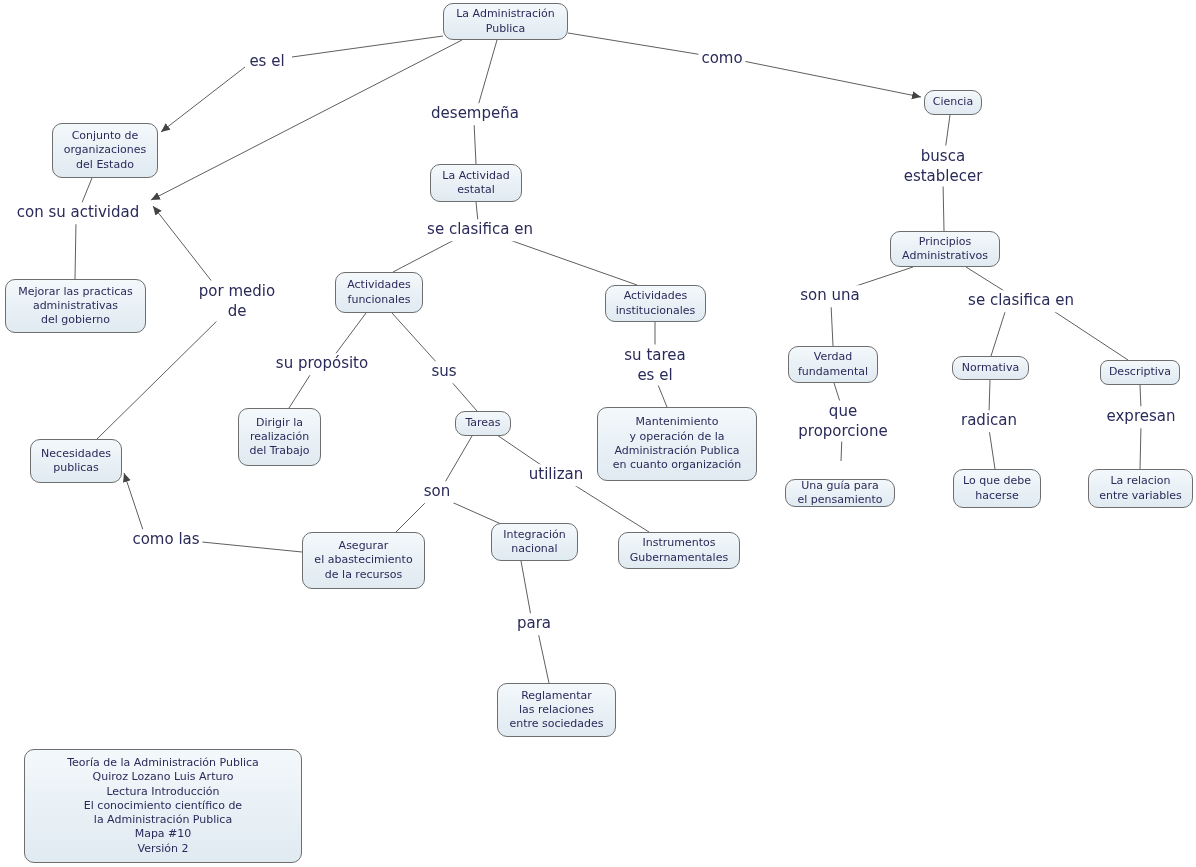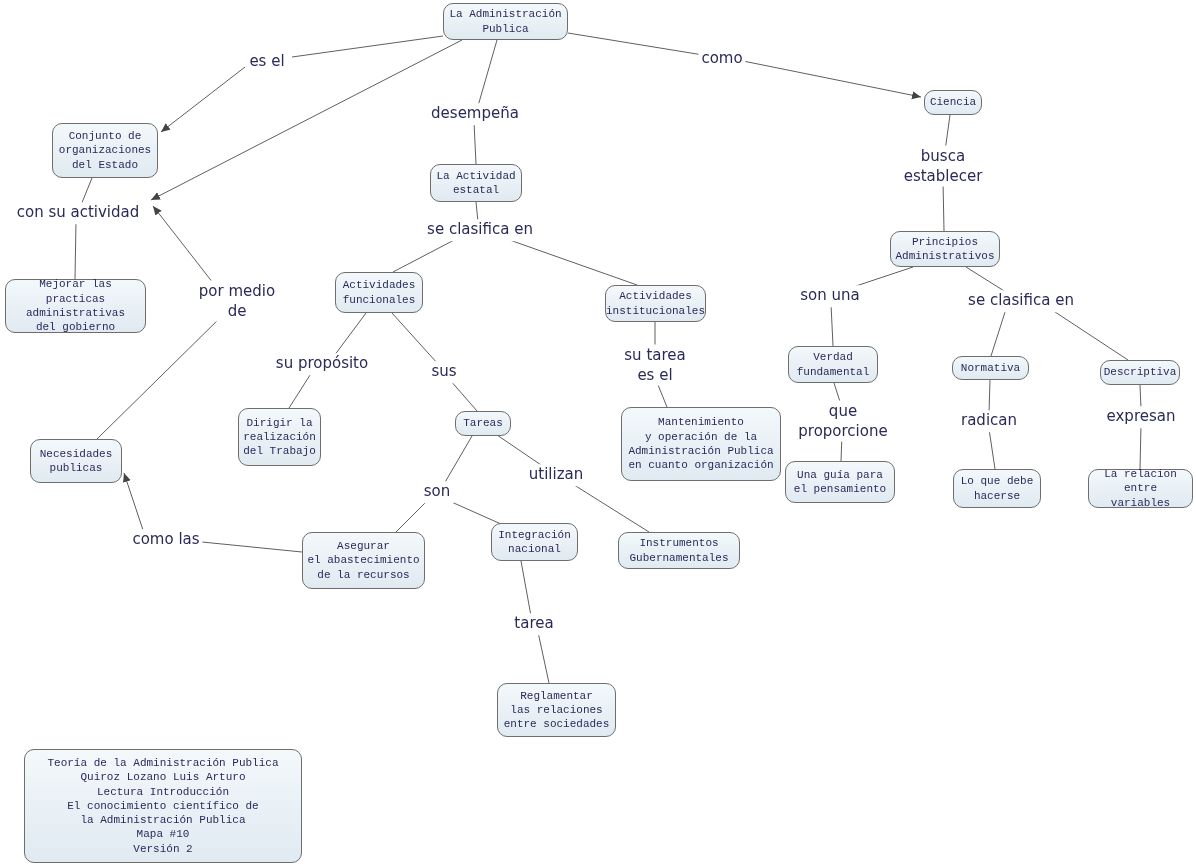--- a/index.html
+++ b/index.html
@@ -11,21 +11,21 @@
   #edges-svg { position:absolute; left:0; top:0; }
   .node {
     position:absolute; display:flex; align-items:center; justify-content:center;
     text-align:center;
     background:linear-gradient(180deg, var(--fill-top,#f3f8fb) 0%, var(--fill-bottom,#e0eaf1) 100%);
     border:1px solid var(--node-border,#6e6e6e);
     border-radius:10px;
     color:var(--text-color,#2a2a5a);
     font-size:11px; line-height:1.3; padding:2px 3px;
   }
-  .node span { white-space:pre-line;font-family:Liberation Mono, monospace; }
+  .node span { white-space:pre-line; }
   .link-label {
     position:absolute; transform:translate(-50%,-50%);
     text-align:center; color:var(--text-color,#2a2a5a);
     font-size:15px; line-height:1.3; white-space:pre-line;
     background:#ffffff; padding:1px 3px;
   }
   line.edge { stroke:var(--line-color,#5f5f5f); stroke-width:1; }
 </style>
 </head>
 <body>
@@ -114,42 +114,42 @@
         <span>Actividades
 institucionales</span>
       </div>
       <div class="node" style="left: 788px; top: 346px; width: 90px; height: 37px;">
         <span>Verdad
 fundamental</span>
       </div>
       <div class="node" style="left: 952px; top: 356px; width: 77px; height: 24px;">
         <span>Normativa</span>
       </div>
-      <div class="node" style="left: 1100px; top: 360px; width: 80px; height: 25px;">
+      <div class="node" style="left: 1100px; top: 360px; width: 80px; height: 25px; border-radius: 8px;">
         <span>Descriptiva</span>
       </div>
       <div class="node" style="left: 238px; top: 408px; width: 83px; height: 58px; text-align: center;">
         <span>Dirigir la
 realización
 del Trabajo</span>
       </div>
       <div class="node" style="left: 455px; top: 411px; width: 56px; height: 25px;">
         <span>Tareas</span>
       </div>
-      <div class="node" style="left: 621px; top: 407px; width: 160px; height: 74px;">
+      <div class="node" style="left: 597px; top: 407px; width: 160px; height: 74px;">
         <span>Mantenimiento
 y operación de la
 Administración Publica
 en cuanto organización</span>
       </div>
       <div class="node" style="left: 30px; top: 439px; width: 92px; height: 44px;">
         <span>Necesidades
 publicas</span>
       </div>
-      <div class="node" style="left: 785px; top: 461px; width: 110px; height: 42px;">
+      <div class="node" style="left: 785px; top: 479px; width: 110px; height: 28px;">
         <span>Una guía para
 el pensamiento</span>
       </div>
       <div class="node" style="left: 953px; top: 469px; width: 88px; height: 39px; align-items: center;">
         <span>Lo que debe
 hacerse</span>
       </div>
       <div class="node" style="left: 1088px; top: 469px; width: 105px; height: 39px;">
         <span>La relacion
 entre variables</span>
@@ -196,15 +196,15 @@
       <div class="link-label" style="left: 444px; top: 372px;">sus</div>
       <div class="link-label" style="left: 655px; top: 365px;">su tarea
 es el</div>
       <div class="link-label" style="left: 843px; top: 421px;">que
 proporcione</div>
       <div class="link-label" style="left: 989px; top: 421px;">radican</div>
       <div class="link-label" style="left: 1141px; top: 417px;">expresan</div>
       <div class="link-label" style="left: 437px; top: 492px;">son</div>
       <div class="link-label" style="left: 556px; top: 475px;">utilizan</div>
       <div class="link-label" style="left: 166px; top: 540px;">como las</div>
-      <div class="link-label" style="left: 534px; top: 624px;">tarea</div>
+      <div class="link-label" style="left: 534px; top: 624px;">para</div>
     </div>
 </div>
 
 </body></html>

